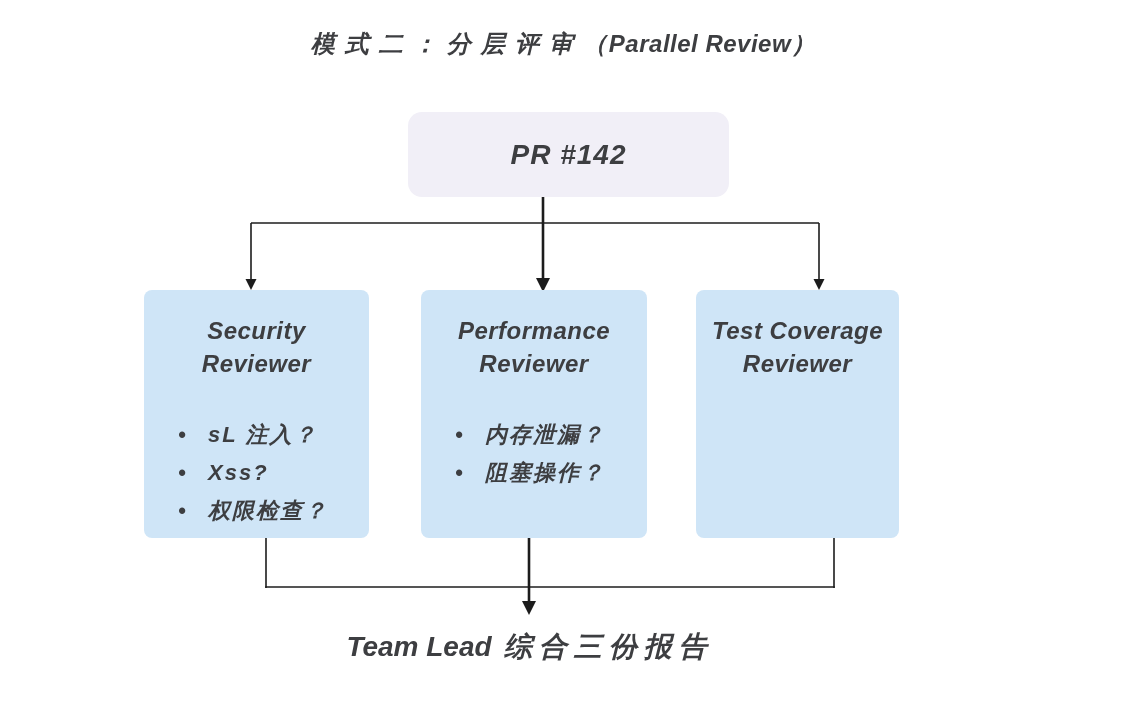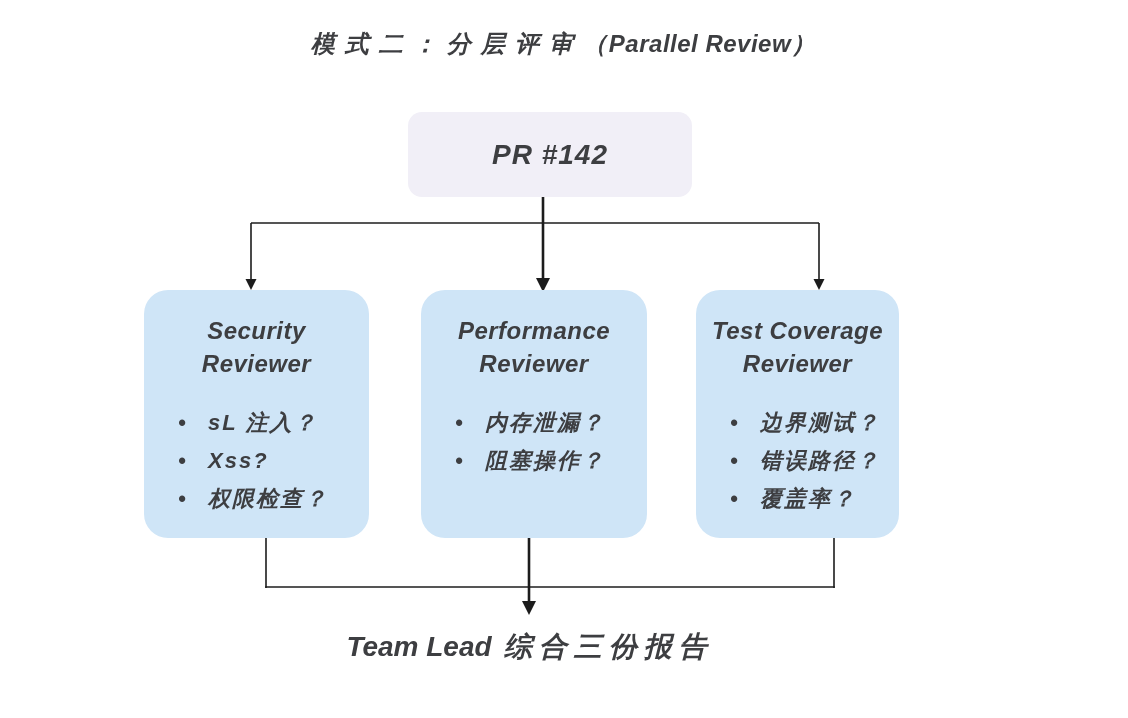--- a/index.html
+++ b/index.html
@@ -26,46 +26,46 @@
     position:absolute;top:30px;left:0;width:100%;
     margin:0;text-align:center;
     font-size:24px;line-height:1.2;
     color:var(--text);
   }
   .title .zh{letter-spacing:10px;}
   .title .paren{letter-spacing:2px;}
   .title .en{letter-spacing:0.5px;}
 
   .pr-node{
-    position:absolute;left:408px;top:112px;width:284px;height:85px;
+    position:absolute;left:408px;top:112px;width:321px;height:85px;
     background:var(--node-lavender);
     border-radius:14px;
     display:flex;align-items:center;justify-content:center;
     font-size:28px;letter-spacing:1px;
   }
 
   .reviewer-box{
     position:absolute;top:290px;height:248px;
     background:var(--box-blue);
-    border-radius:24px;
+    border-radius:8px;
     box-sizing:border-box;
   }
   .box-0{left:144px;width:225px;}
   .box-1{left:421px;width:226px;}
   .box-2{left:696px;width:203px;}
 
   .box-title{
     margin:24px 8px 0 8px;
     text-align:center;
     font-size:24px;line-height:33px;
     letter-spacing:0.5px;
   }
   .box-list{
     list-style:none;
-    margin:24px 0 0 0;
+    margin:36px 0 0 0;
     padding:0 0 0 34px;
     font-size:22px;line-height:38px;
     letter-spacing:2px;
   }
   .box-list li{white-space:nowrap;}
   .box-list li::before{
     content:"•";
     display:inline-block;
     width:30px;
     letter-spacing:0;
@@ -129,24 +129,19 @@
       <li>内存泄漏？</li>
       <li>阻塞操作？</li>
     </ul>
   </div>
 
   <div class="reviewer-box box-2">
     <div class="box-title">
       <span>Test Coverage</span><br>
       <span>Reviewer</span>
     </div>
-    <ul class="box-list">
-      <li>边界测试？</li>
-      <li>错误路径？</li>
-      <li>覆盖率？</li>
-    </ul>
   </div>
 
   <div class="footer-label">
     <span class="en">Team Lead</span><span class="zh">综合三份报告</span>
   </div>
 
 </div>
 
 </body></html>

